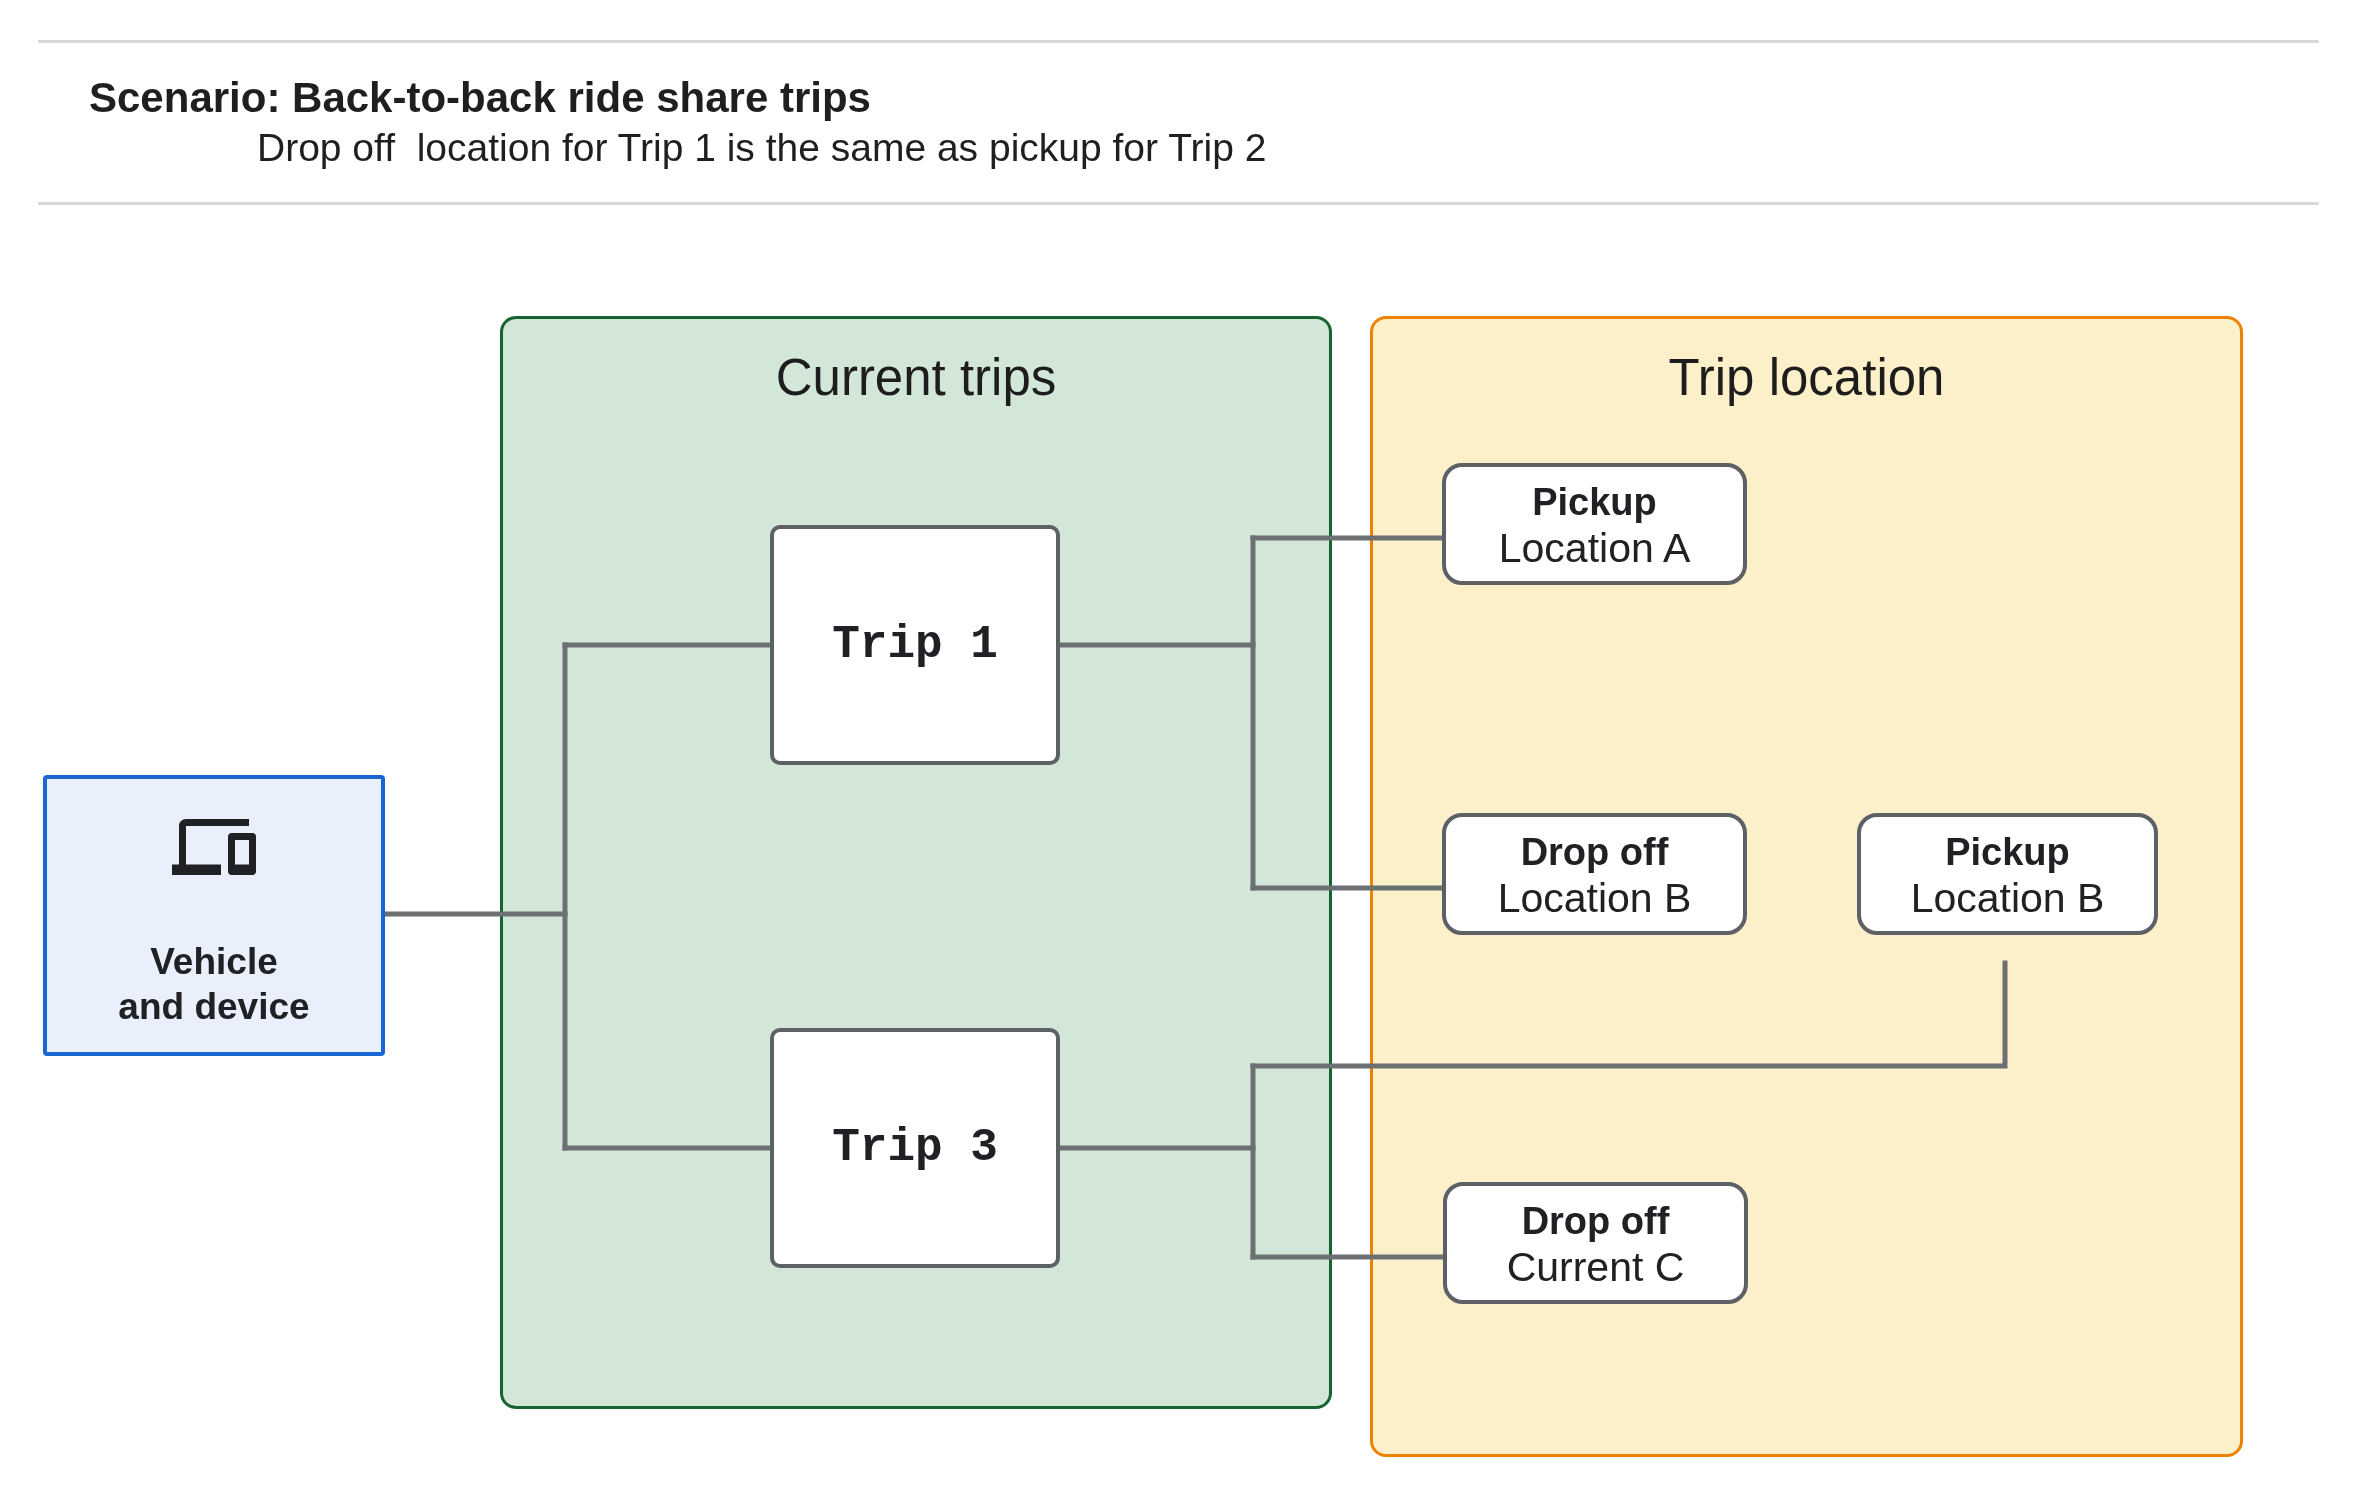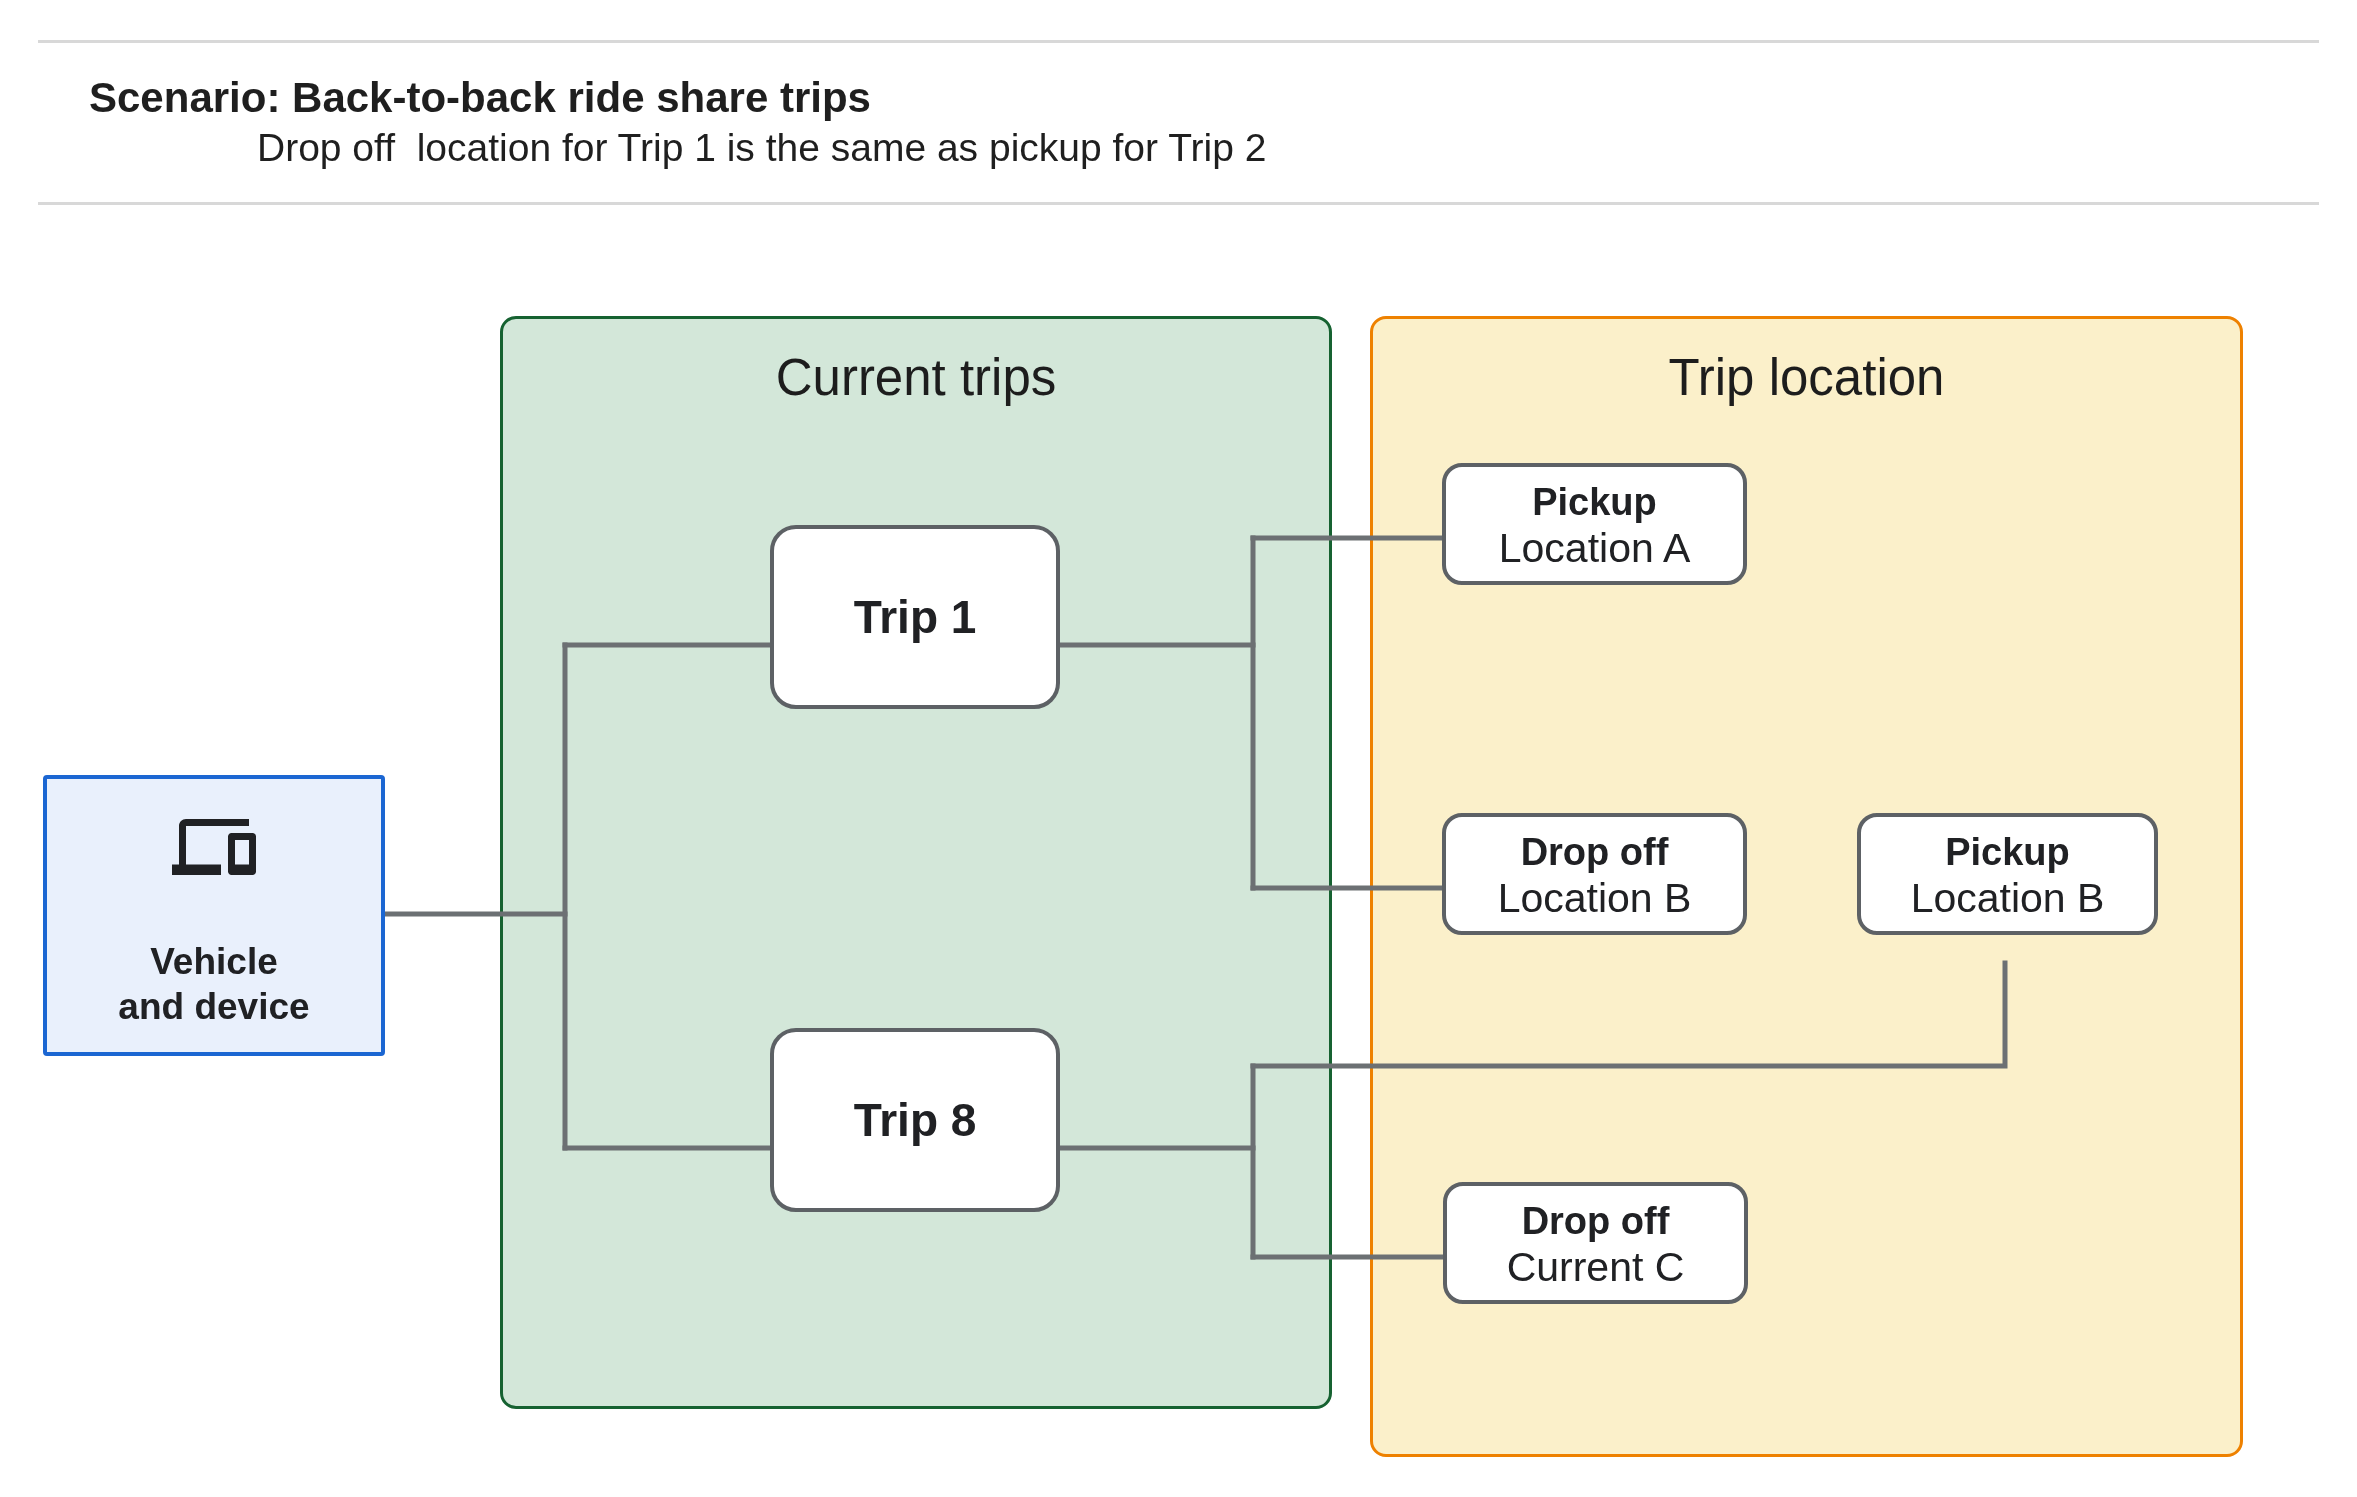--- a/index.html
+++ b/index.html
@@ -14,21 +14,21 @@
   .page-subtitle{position:absolute;left:257px;top:125px;font-size:39px;font-weight:normal;color:#1f1f1f;line-height:46px;white-space:pre;}
 
   .group{position:absolute;border-radius:16px;box-sizing:border-box;}
   .group.current{left:500px;top:316px;width:832px;height:1093px;background:#d3e7d9;border:3px solid #166231;}
   .group.waypoints{left:1370px;top:316px;width:873px;height:1141px;background:#fbf0ca;border:3px solid #ee8100;}
   .group-title{position:absolute;top:30px;left:0;width:100%;text-align:center;font-size:51px;font-weight:normal;color:#1d1d1d;line-height:58px;}
 
   svg.wires{position:absolute;left:0;top:0;width:2357px;height:1497px;pointer-events:none;}
 
   .node{position:absolute;box-sizing:border-box;display:flex;flex-direction:column;align-items:center;justify-content:center;text-align:center;background:#ffffff;border:4px solid #5d6165;}
-  .node.trip{left:770px;width:290px;height:184px;border-radius:26px;}
+  .node.trip{left:770px;width:290px;height:240px;border-radius:10px;font-family:Liberation Mono, monospace;}
   .node.trip1{top:525px;}
   .node.trip2{top:1028px;}
   .trip-label{font-size:46px;font-weight:bold;color:#202124;}
 
   .node.waypoint{width:305px;height:122px;border-radius:20px;}
   .node.pickup-a{left:1442px;top:463px;}
   .node.dropoff-b{left:1442px;top:813px;}
   .node.pickup-b{left:1857px;top:813px;width:301px;}
   .node.dropoff-c{left:1443px;top:1182px;}
   .wp-type{font-size:38px;font-weight:bold;color:#202124;line-height:47px;}
@@ -81,21 +81,21 @@
       <div>Vehicle</div>
       <div>and device</div>
     </div>
   </div>
 
   <div class="node trip trip1">
     <div class="trip-label">Trip 1</div>
   </div>
 
   <div class="node trip trip2">
-    <div class="trip-label">Trip 8</div>
+    <div class="trip-label">Trip 3</div>
   </div>
 
   <div class="node waypoint pickup-a">
     <div class="wp-type">Pickup</div>
     <div class="wp-location">Location A</div>
   </div>
 
   <div class="node waypoint dropoff-b">
     <div class="wp-type">Drop off</div>
     <div class="wp-location">Location B</div>

